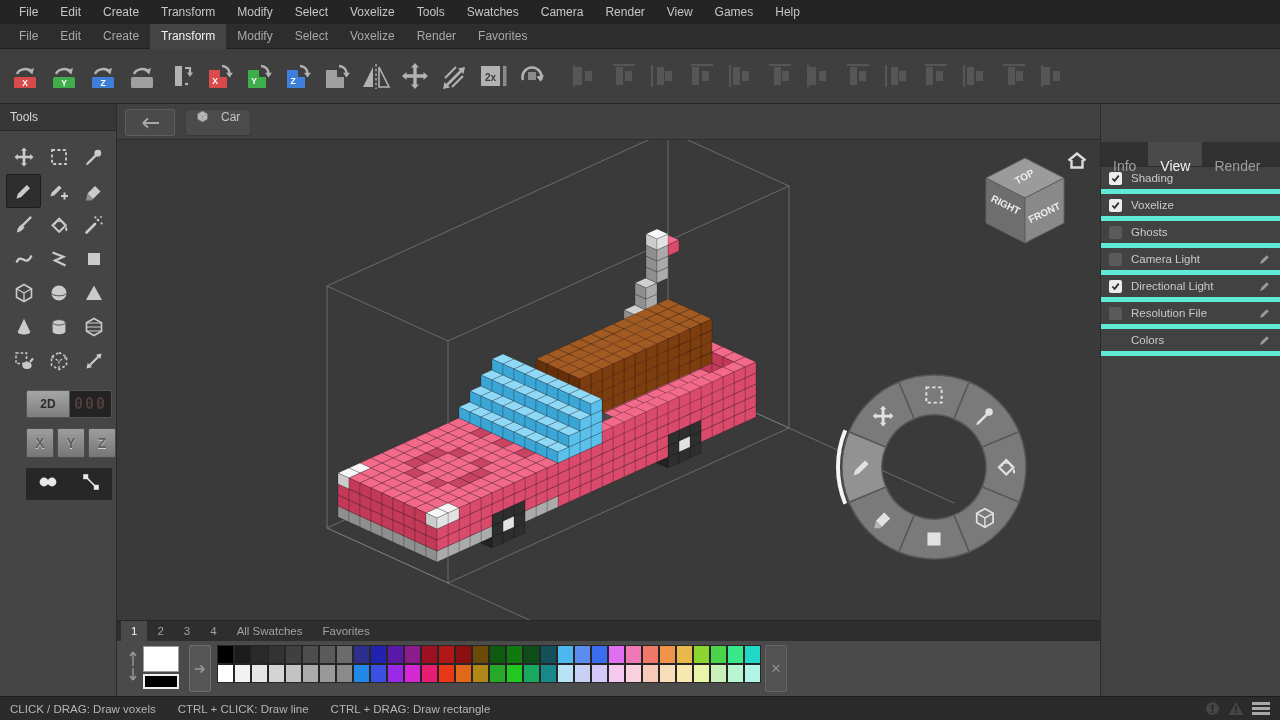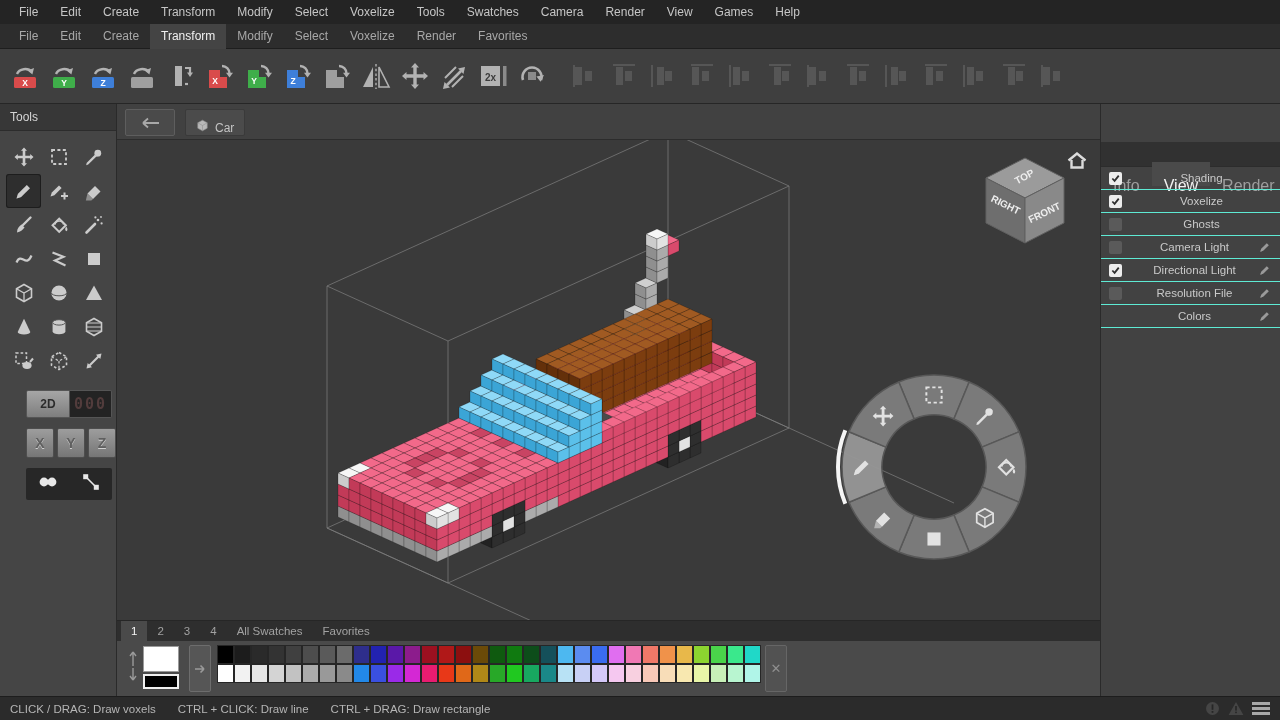--- a/index.html
+++ b/index.html
@@ -23,32 +23,32 @@
   .tool-cell.active{background:#2e2e2e;box-shadow:inset 0 0 0 1px #1d1d1d;}
   .dim-row{position:absolute;left:26px;top:286px;width:86px;height:28px;display:flex;}
   .btn-2d{width:44px;height:28px;background:linear-gradient(#a6a6a6,#7e7e7e);border:1px solid #555;box-sizing:border-box;color:#2c2c2c;font-size:12px;font-weight:bold;text-align:center;line-height:26px;border-radius:2px 0 0 2px;}
   .counter{width:42px;height:28px;background:#232323;border:1px solid #555;border-left:none;box-sizing:border-box;color:#523c3c;font-family:"DejaVu Sans Mono",monospace;font-size:15px;font-weight:bold;text-align:center;line-height:26px;letter-spacing:2px;border-radius:0 2px 2px 0;}
   .axis-row{position:absolute;left:26px;top:324px;display:flex;gap:3px;}
   .axis-btn{width:28px;height:30px;background:linear-gradient(#9d9d9d,#767676);border:1px solid #4e4e4e;box-sizing:border-box;border-radius:2px;color:#5f5f5f;text-shadow:0 1px 0 #cfcfcf;font-size:14px;font-weight:bold;text-align:center;line-height:28px;}
   .mask-row{position:absolute;left:26px;top:364px;width:86px;height:32px;background:#272727;border-radius:2px;display:flex;align-items:center;justify-content:space-around;}
   
   .vp-header{position:absolute;left:117px;top:104px;width:983px;height:36px;background:#414141;border-bottom:1px solid #2c2c2c;box-sizing:border-box;}
   .back-btn{position:absolute;left:8px;top:5px;width:48px;height:25px;background:#4a4a4a;border:1px solid #5e5e5e;border-radius:2px;display:flex;align-items:center;justify-content:center;}
-  .car-tab{position:absolute;left:68px;top:5px;height:25px;background:#4b4b4b;border:1px solid #3a3a3a;border-radius:2px;display:flex;align-items:flex-end;padding:0 10px;color:#c4c4c4;font-size:12px;gap:6px;}
+  .car-tab{position:absolute;left:68px;top:5px;height:25px;background:#4b4b4b;border:1px solid #3a3a3a;border-radius:2px;display:flex;align-items:flex-start;padding:0 10px;color:#c4c4c4;font-size:12px;gap:12px;}
   .viewport{position:absolute;left:117px;top:140px;width:983px;height:480px;background:#3a3a3a;overflow:hidden;}
   #scene{position:absolute;left:0;top:0;}
   #navcube{position:absolute;left:848px;top:6px;}
   #homeicon{position:absolute;left:950px;top:12px;}
   #radial{position:absolute;left:707px;top:217px;}
   
   .right-panel{position:absolute;left:1100px;top:104px;width:180px;height:592px;background:#424242;border-left:1px solid #2a2a2a;box-sizing:border-box;}
   .rp-tabs{height:24px;background:#313131;display:flex;margin-top:38px;border-bottom:1px solid #2c2c2c;}
-  .rp-tab{padding:12px 12px;color:#9e9e9e;font-size:16px;line-height:24px;margin-top:20px;}
+  .rp-tab{padding:12px 12px;color:#9e9e9e;font-size:14px;line-height:24px;}
   .rp-tab.active{background:#4a4a4a;color:#f2f2f2;}
-  .rp-row{height:22px;display:flex;align-items:center;padding:0 8px;border-bottom:1px solid #5eead4;position:relative;text-align:center;}
+  .rp-row{height:22px;display:flex;align-items:center;padding:0 8px;border-bottom:5px solid #5eead4;position:relative;}
   .cb{width:13px;height:13px;border-radius:2px;margin-right:9px;flex:none;}
   .cb.on{background:#ececec;}
   .cb.off{background:#5a5a5a;}
   .cb.on svg{display:block;margin:2px auto;}
   .rp-label{color:#c9c9c9;font-size:11.5px;flex:1;}
   .rp-pencil{width:14px;height:14px;}
   
   .swatch-tabs{position:absolute;left:117px;top:620px;width:983px;height:21px;background:#2e2e2e;display:flex;align-items:stretch;padding-left:4px;border-top:1px solid #262626;box-sizing:border-box;}
   .sw-tab{padding:0 10px;color:#a2a2a2;font-size:11.5px;line-height:20px;}
   .sw-tab.active{background:#4a4a4a;color:#f5f5f5;}

